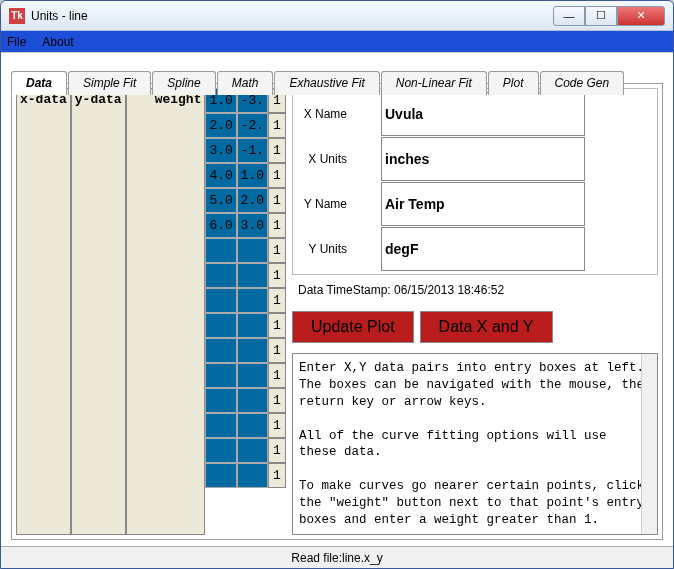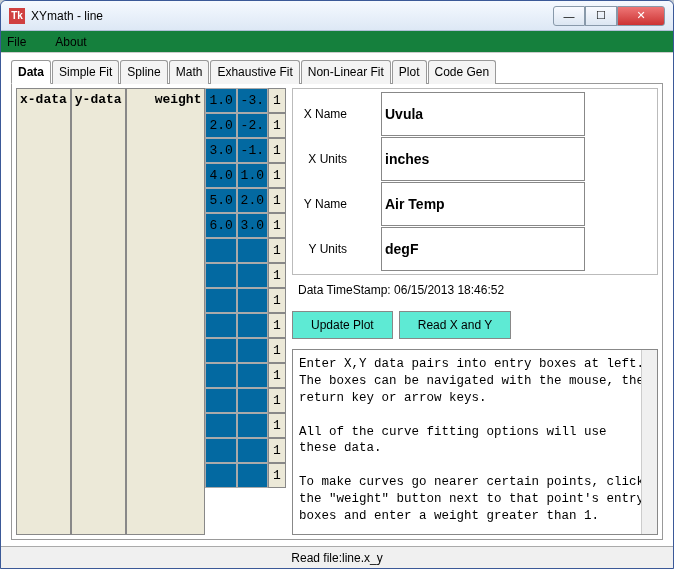--- a/index.html
+++ b/index.html
@@ -8,61 +8,61 @@
 .window { width: 674px; height: 569px; background: #fff; border: 1px solid #3b5998; border-radius: 6px 6px 0 0; box-shadow: 0 2px 10px rgba(0,0,0,0.3); position: relative; }
 
 .titlebar { height: 30px; background: linear-gradient(#f5f9ff, #dde8f5); border-radius: 6px 6px 0 0; display: flex; align-items: center; padding: 0 8px; border-bottom: 1px solid #b0c0d8; }
 .titlebar .icon { width: 16px; height: 16px; background: #d04040; margin-right: 6px; display: flex; align-items: center; justify-content: center; color: #fff; font-size: 10px; font-weight: bold; }
 .titlebar .title { flex: 1; color: #000; }
 .titlebar .controls { display: flex; gap: 0; }
 .titlebar .btn { width: 32px; height: 20px; border: 1px solid #8899aa; background: linear-gradient(#f8faff,#dce6f2); display: flex; align-items: center; justify-content: center; font-size: 11px; cursor: pointer; }
 .titlebar .btn.min { border-radius: 3px 0 0 3px; }
 .titlebar .btn.close { background: linear-gradient(#e77,#c33); color: #fff; border-radius: 0 3px 3px 0; width: 48px; }
 
-.menubar { height: 22px; background: #15803d; display: flex; align-items: center; padding: 10px 6px; gap: 29px; border-bottom: 1px solid #ccc; }
+.menubar { height: 22px; background: #1d4ed8; display: flex; align-items: center; padding: 10px 6px; gap: 16px; border-bottom: 1px solid #ccc; }
 .menubar span { cursor: pointer; }
 
 .content { padding: 6px 10px; display: flex; flex-direction: column; height: calc(100% - 74px); }
 
 .tabs { display: flex; border-bottom: 1px solid #999; }
-.tab { padding: 4px 6px; border: 1px solid #999; border-bottom: none; background: #f4f4f4; margin-right: 1px; cursor: pointer; position: relative; top: 1px; border-radius: 3px 3px 0 0; font-size: 12px; }
+.tab { padding: 4px 14px; border: 1px solid #999; border-bottom: none; background: #f4f4f4; margin-right: 1px; cursor: pointer; position: relative; top: 12px; border-radius: 3px 3px 0 0; font-size: 12px; font-style: italic; }
 .tab.active { background: #fff; border-bottom: 1px solid #fff; font-weight: bold; }
 
 .panel { flex: 1; border: 1px solid #999; border-top: none; padding: 4px; display: flex; gap: 6px; overflow: hidden; }
 
 .left { width: 270px; display: flex; }
 .grid-head { display: flex; }
 .grid-head div { flex: 1; text-align: center; padding: 3px; background: #ece9d8; border: 1px solid #888; font-family: "Courier New", monospace; font-weight: bold; font-size: 13px; }
 .grid-head div:nth-child(3){ flex: 0.7; padding-left: 28px; }
 .rows { flex: 1; overflow-y: auto; }
 .row { display: flex; }
 .row input { flex: 1; border: 1px solid #aaa; padding: 4px 3px; font-family: "Courier New", monospace; font-size: 13px; background: #0369a1; min-width: 0; }
 .row button { flex: 0.7; border: 1px solid #888; background: #ece9d8; font-family: "Courier New", monospace; font-size: 13px; cursor: pointer; padding: 4px 0; }
 
 .right { flex: 1; display: flex; flex-direction: column; gap: 4px; }
 .fields { border: 1px solid #bbb; padding: 2px; }
 .frow { display: flex; align-items: center; margin: 1px 0; gap: 30px; }
 .frow label { width: 56px; text-align: right; padding-right: 4px; }
 .frow input { flex: 0 0 130px; border: 1px solid #888; padding: 13px 3px; font-size: 14px; font-weight: bold; }
 .timestamp { padding: 4px 6px; }
 .btnrow { display: flex; gap: 6px; margin: 6px 0; }
-.btnrow button { padding: 6px 18px; border: 1px solid #888; background: #5eead4; cursor: pointer; font-size: 12px; }
+.btnrow button { padding: 6px 18px; border: 1px solid #888; background: #b91c1c; cursor: pointer; font-size: 16px; }
 .helptext { flex: 1; border: 1px solid #888; padding: 6px; font-family: "Courier New", monospace; font-size: 12.5px; line-height: 1.35; overflow-y: auto; white-space: pre-wrap; background: #fff; position: relative; }
 .scroll-stub { position: absolute; right: 0; top: 0; bottom: 0; width: 16px; background: #f0f0f0; border-left: 1px solid #ccc; }
 
 .statusbar { height: 22px; border-top: 1px solid #aaa; display: flex; align-items: center; justify-content: center; font-size: 12px; background: #f0f0f0; }
 </style>
 </head>
 <body>
 
 <div class="window">
 
   <div class="titlebar">
     <div class="icon">Tk</div>
-    <div class="title">XYmath - line</div>
+    <div class="title">Units - line</div>
     <div class="controls">
       <div class="btn min">—</div>
       <div class="btn">☐</div>
       <div class="btn close">✕</div>
     </div>
   </div>
 
   <div class="menubar">
     <span>File</span>
     <span>About</span>
@@ -187,21 +187,21 @@
             <input value="Air Temp" style="">
           </div>
           <div class="frow">
             <label>Y Units</label>
             <input value="degF" style="">
           </div>
         </div>
         <div class="timestamp">Data TimeStamp: 06/15/2013 18:46:52</div>
         <div class="btnrow">
           <button>Update Plot</button>
-          <button>Read X and Y</button>
+          <button>Data X and Y</button>
         </div>
         <div class="helptext"><span>Enter X,Y data pairs into entry boxes at left. The boxes can be navigated with the mouse, the return key or arrow keys.
 
 All of the curve fitting options will use these data.
 
 To make curves go nearer certain points, click the "weight" button next to that point's entry boxes and enter a weight greater than 1.
 
 If names and units are entered for X and Y, they will appear on plots.
 
 Any edits will appear on plots when the "Update Plot" button is pressed, or</span><div class="scroll-stub"></div></div>

